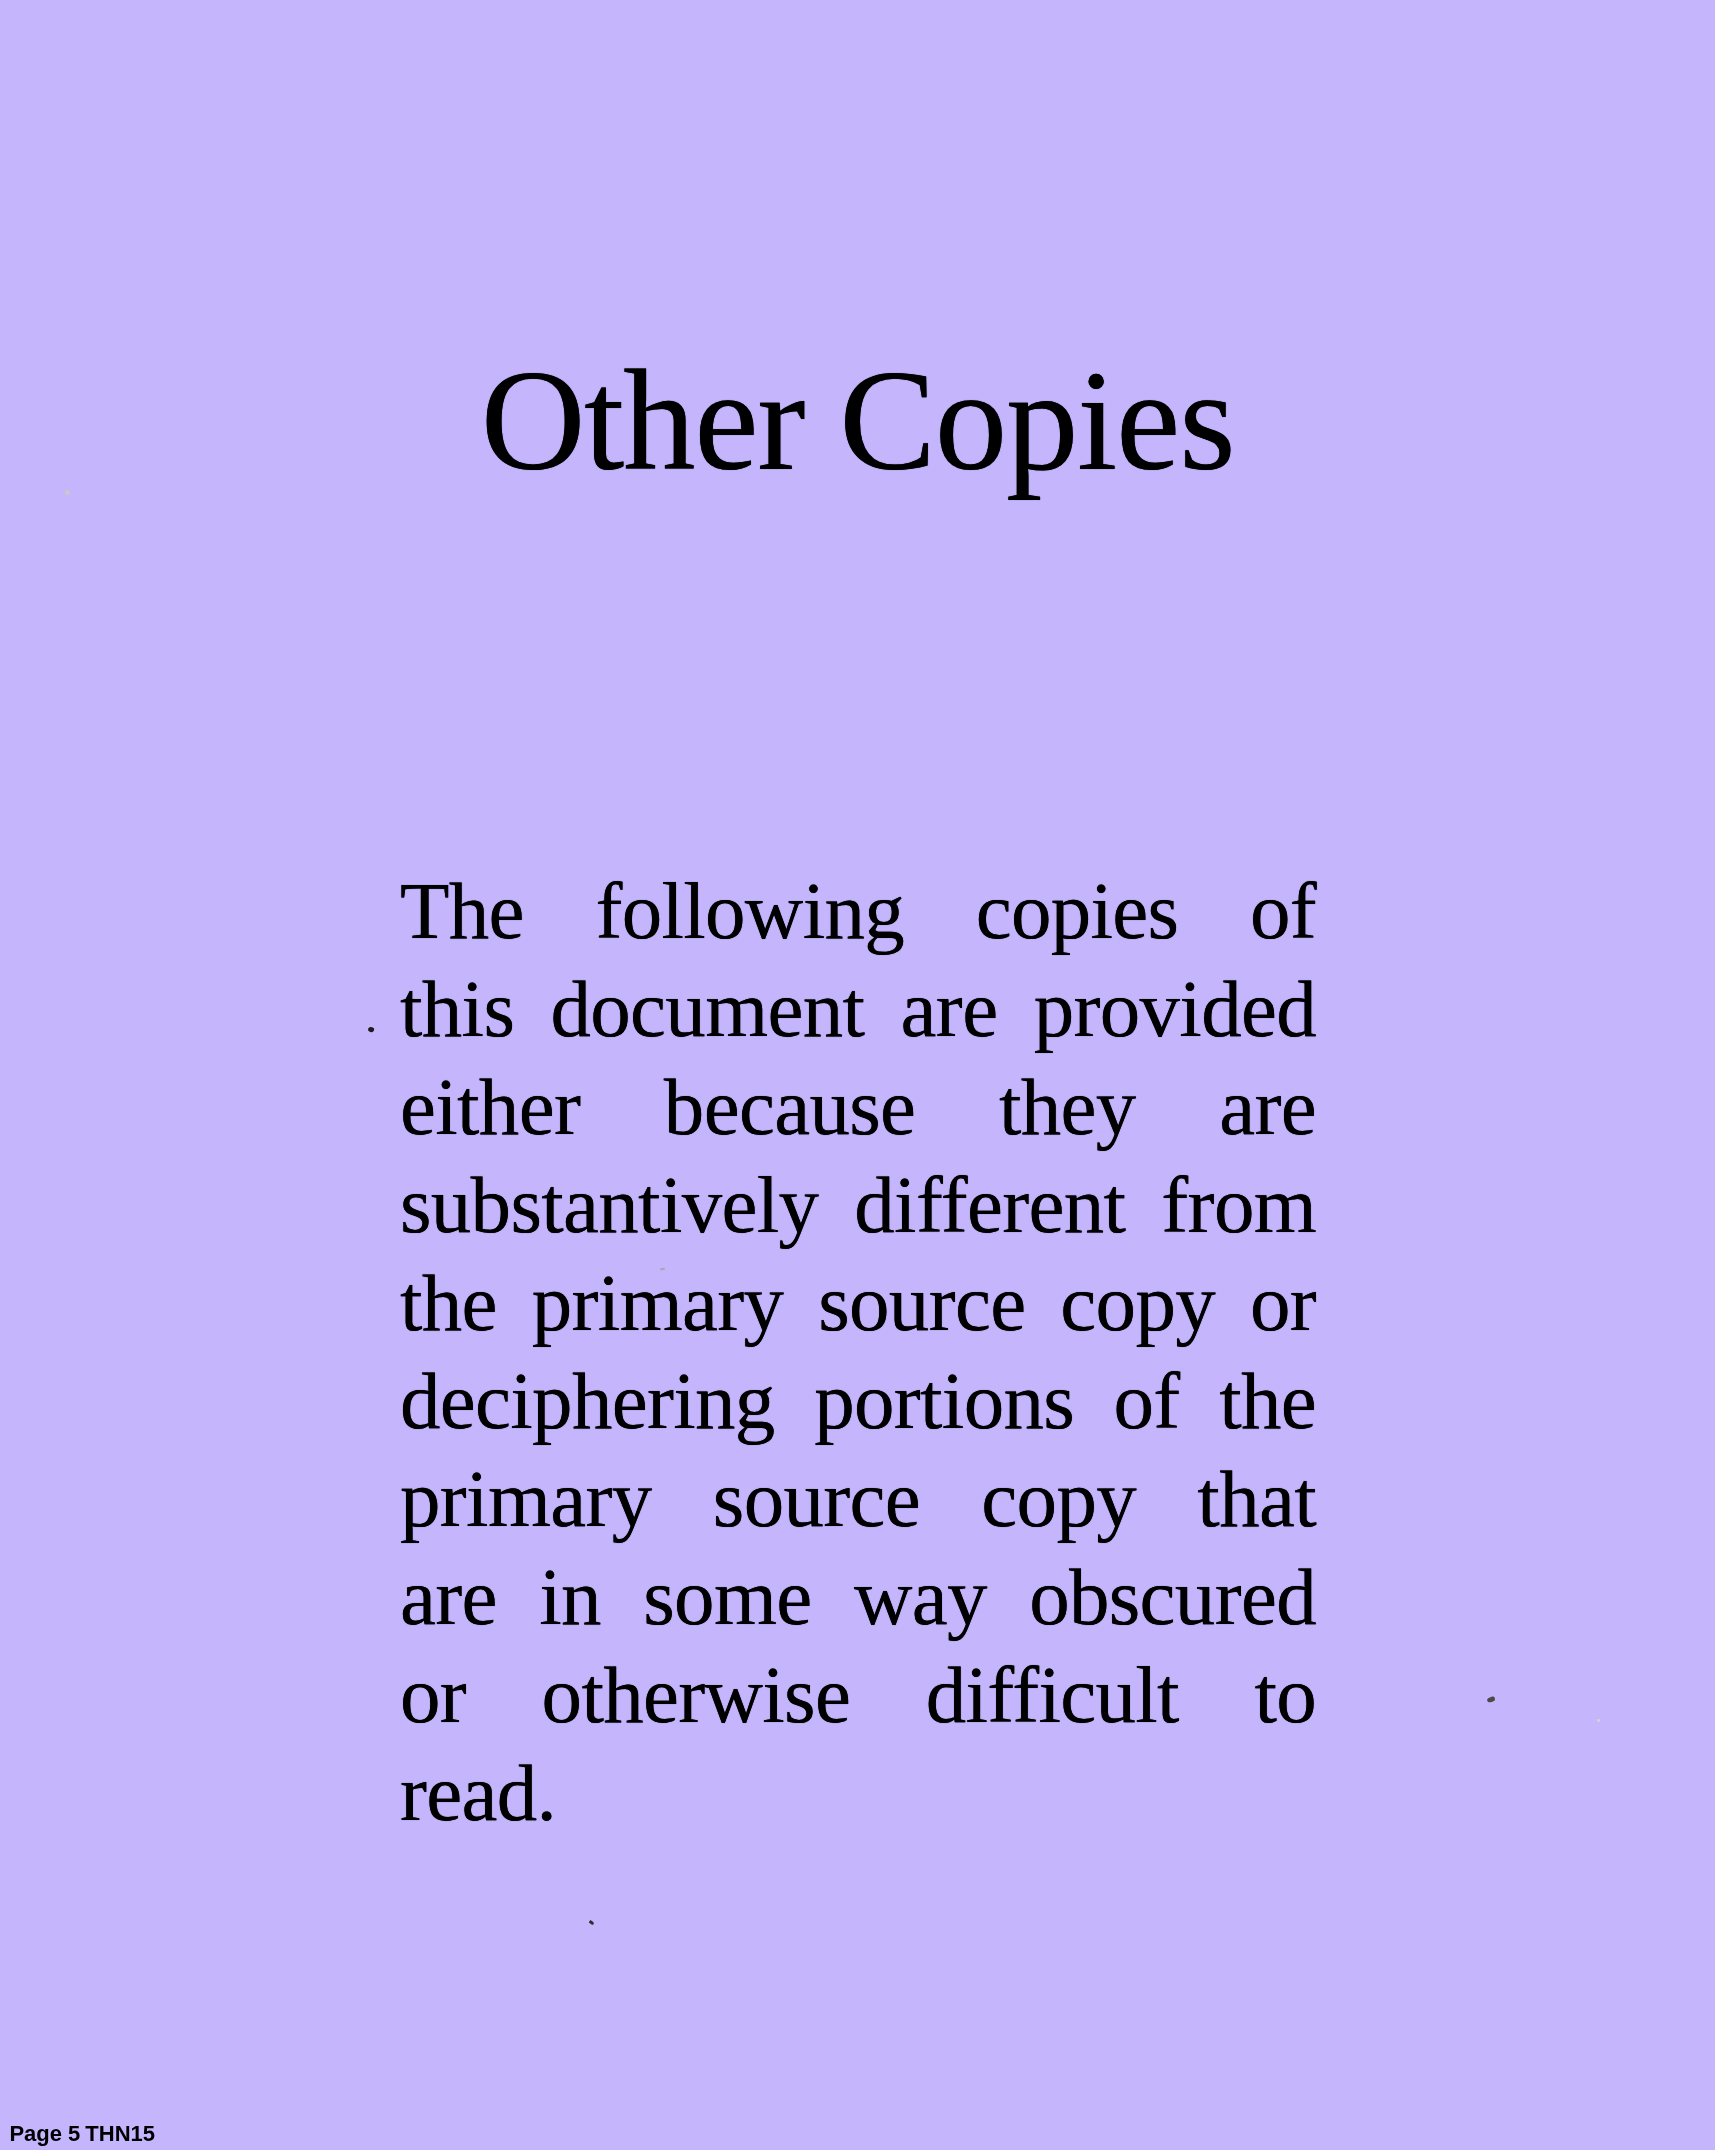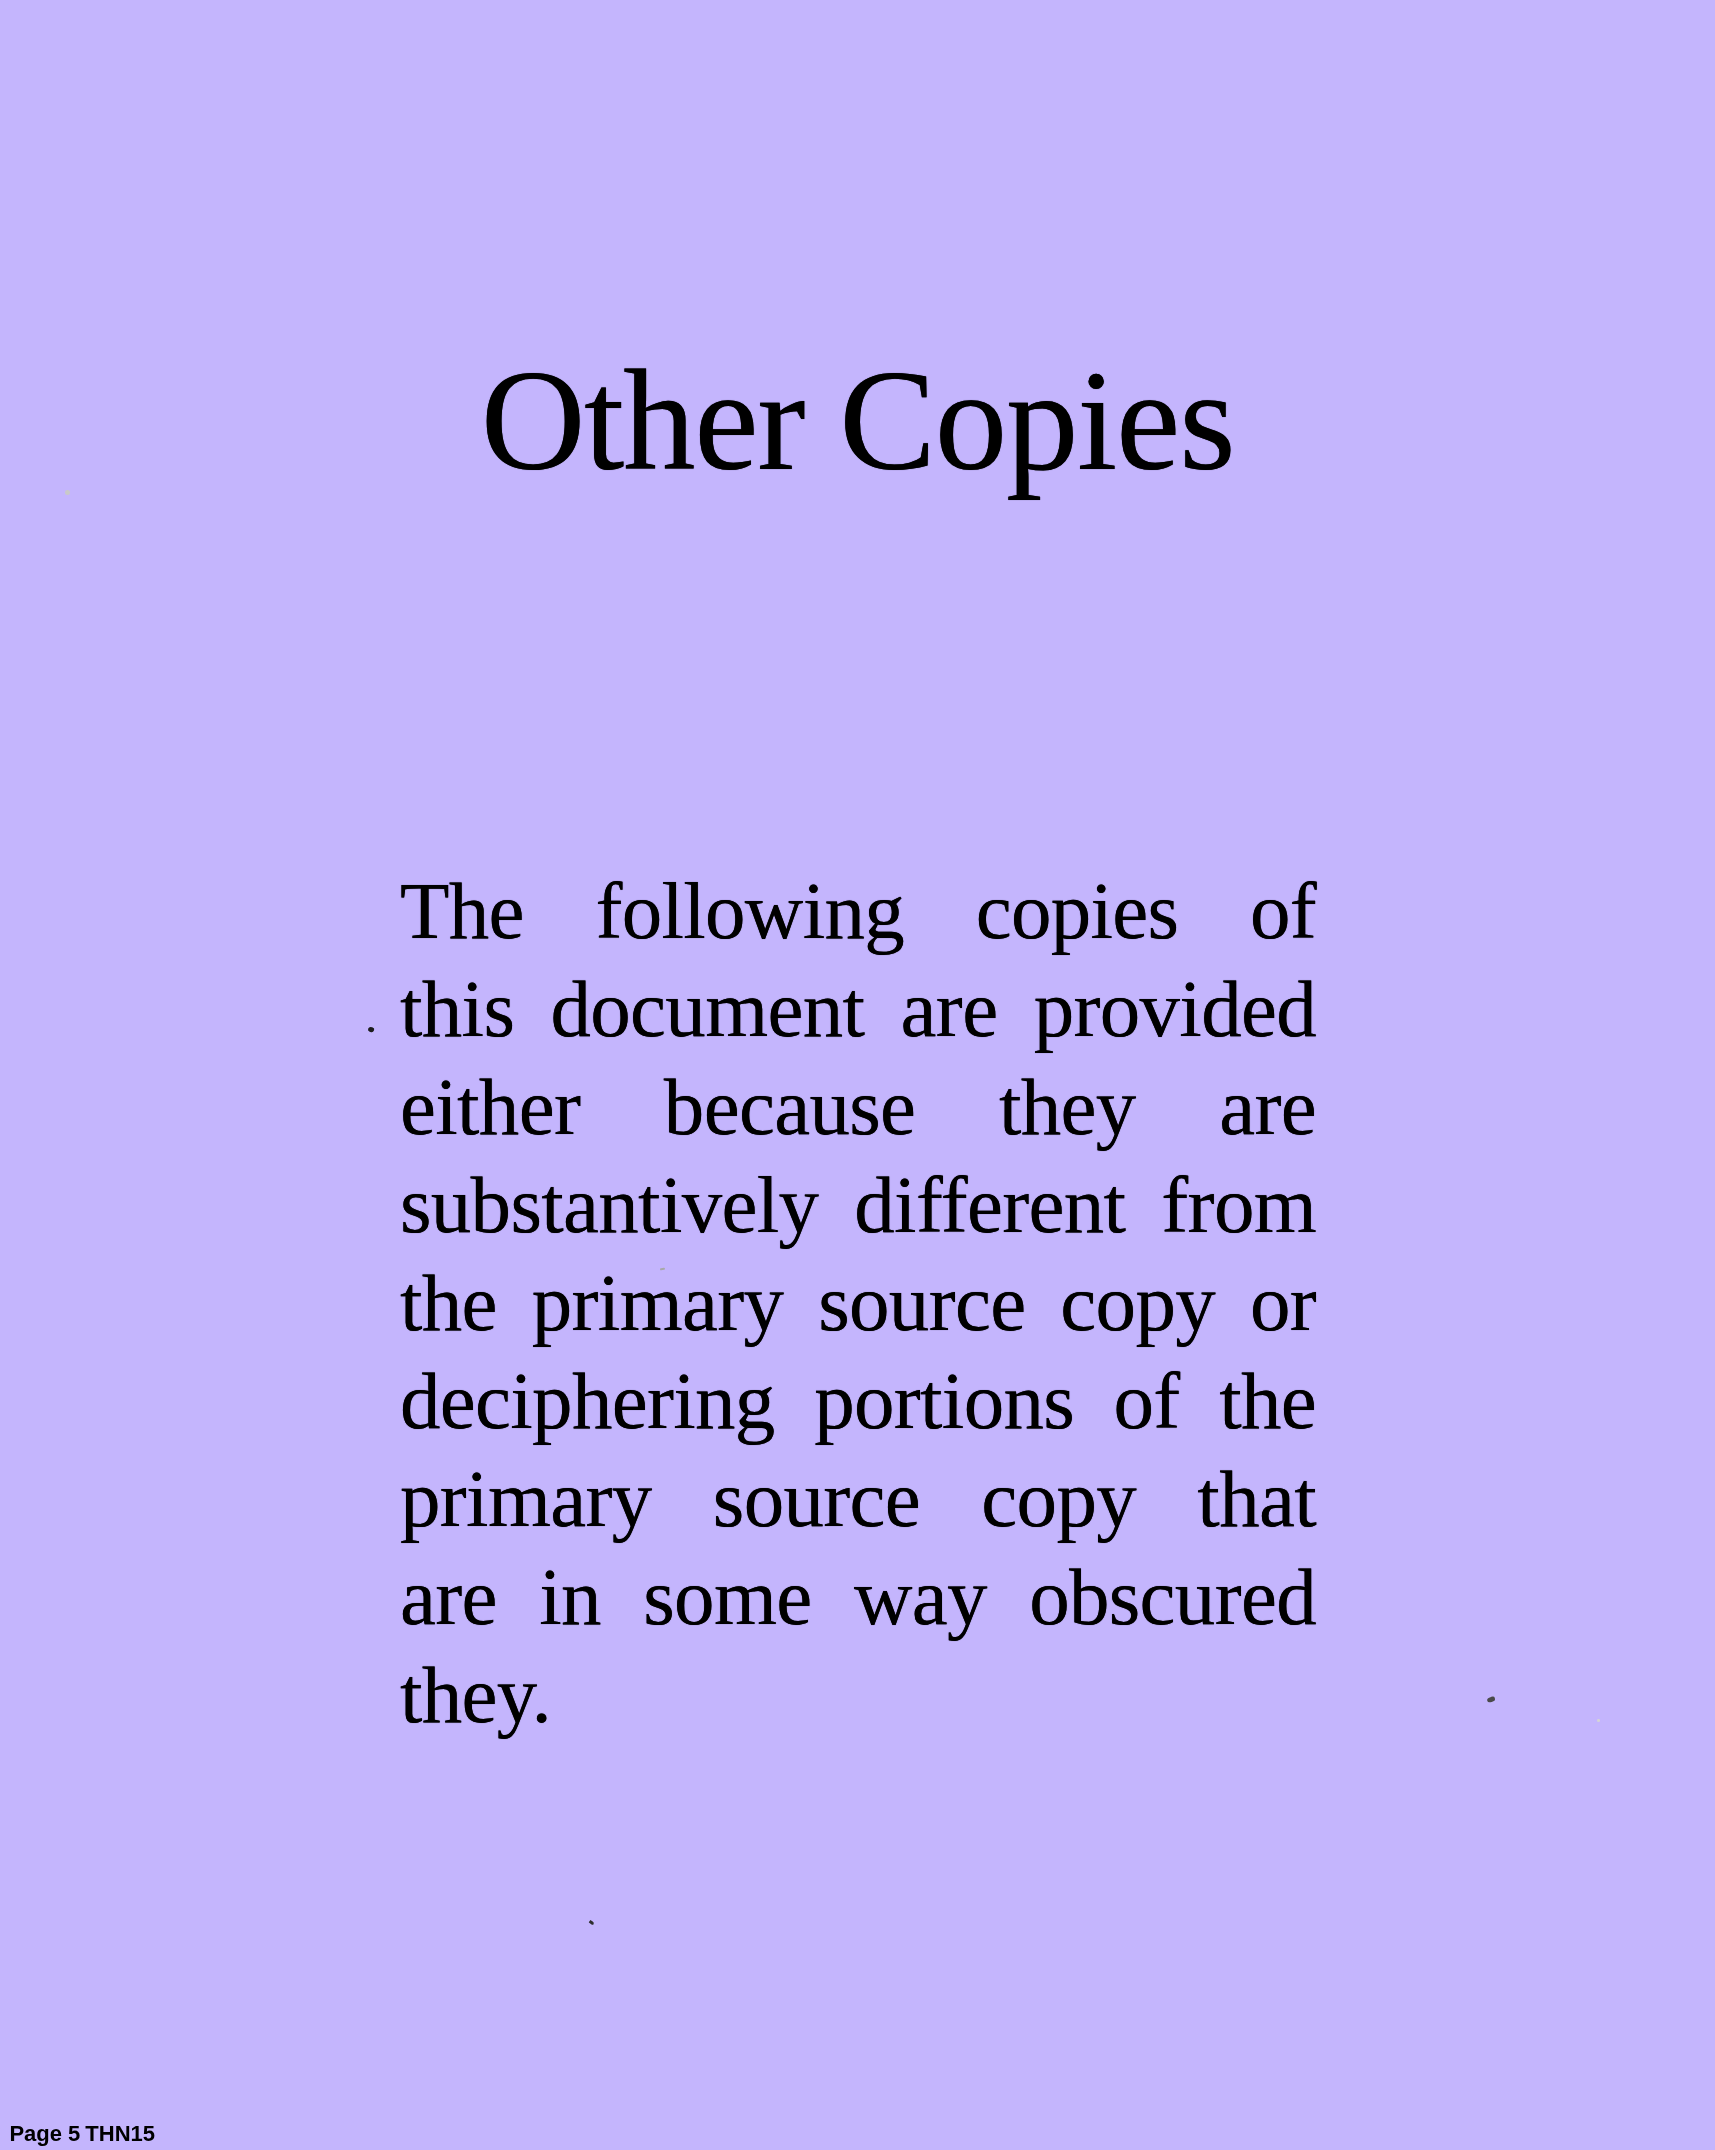--- a/index.html
+++ b/index.html
@@ -81,21 +81,22 @@
 
   <div class="body-block">
     <div class="body-line">The following copies of</div>
     <div class="body-line">this document are provided</div>
     <div class="body-line">either because they are</div>
     <div class="body-line">substantively different from</div>
     <div class="body-line">the primary source copy or</div>
     <div class="body-line">deciphering portions of the</div>
     <div class="body-line">primary source copy that</div>
     <div class="body-line">are in some way obscured</div>
-    <div class="body-line last-line">they.</div>
+    <div class="body-line">or otherwise difficult to</div>
+    <div class="body-line last-line">read.</div>
   </div>
 
   <div class="page-footer">
     <span>Page 5</span><span class="doc-code">THN15</span>
   </div>
 
   <div class="speck" style="left:368px; top:1027px; width:6px; height:5.4px; background:#1c1c1c; border-radius:60% 40% 55% 45%; transform:rotate(20deg);"></div>
   <div class="speck" style="left:65px; top:490px; width:4.7px; height:4.7px; background:#c9c9c9; border-radius:50%;"></div>
   <div class="speck" style="left:660px; top:1268px; width:5.4px; height:2px; background:#a8a8a8; border-radius:1.3px; transform:rotate(-8deg);"></div>
   <div class="speck" style="left:589px; top:1921px; width:4.7px; height:3.4px; background:#2e2e2e; border-radius:0 70% 60% 20%; transform:rotate(35deg);"></div>

